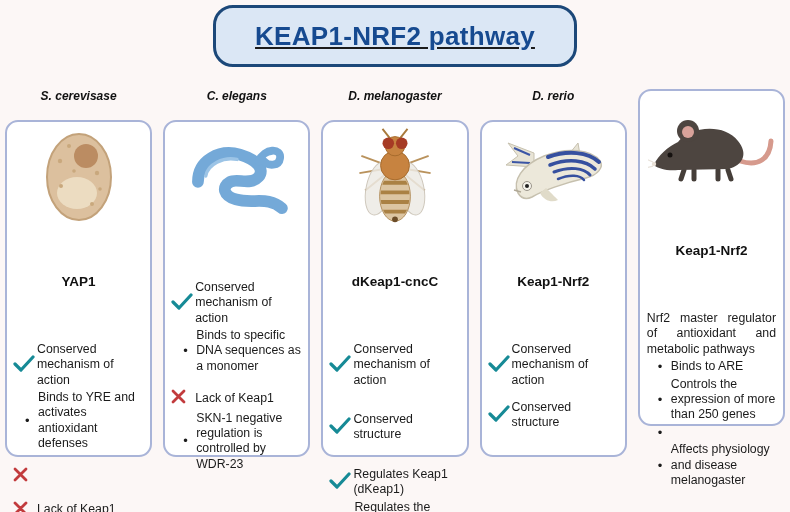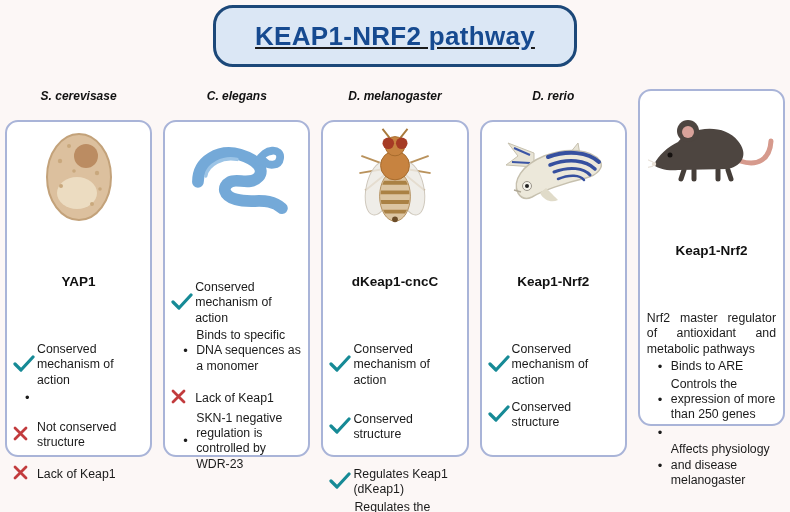--- a/index.html
+++ b/index.html
@@ -100,26 +100,26 @@
       <div class="protein">YAP1</div>
       <div class="items">
             <div class="item check">
               <span class="icon-slot"><svg width="22" height="17" viewBox="0 0 22 17" xmlns="http://www.w3.org/2000/svg">
     <path d="M2 9 L8 15 L20 2" fill="none" stroke="#168a96" stroke-width="3.2" stroke-linecap="round" stroke-linejoin="round"></path>
   </svg></span>
               <span class="item-text">Conserved mechanism of action</span>
             </div>
             <div class="item bullet">
               <span class="icon-slot">•</span>
+              <span class="item-text">Binds to YRE and activates antioxidant defenses</span>
             </div>
             <div class="item cross">
               <span class="icon-slot"><svg width="15" height="15" viewBox="0 0 15 15" xmlns="http://www.w3.org/2000/svg">
     <path d="M2 2 L13 13 M13 2 L2 13" stroke="#c23b3d" stroke-width="2.8" stroke-linecap="round" fill="none"></path>
   </svg></span>
-              <span class="item-text">Not conserved structure</span>
             </div>
             <div class="item cross">
               <span class="icon-slot"><svg width="15" height="15" viewBox="0 0 15 15" xmlns="http://www.w3.org/2000/svg">
     <path d="M2 2 L13 13 M13 2 L2 13" stroke="#c23b3d" stroke-width="2.8" stroke-linecap="round" fill="none"></path>
   </svg></span>
               <span class="item-text">Lack of Keap1</span>
             </div>
           </div>
     </div>
   </div>

